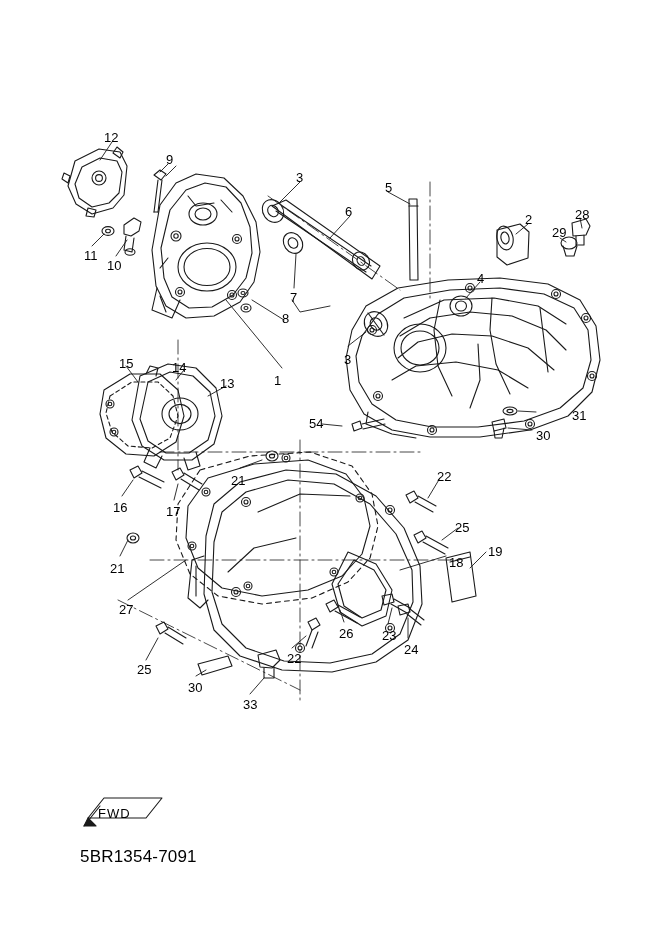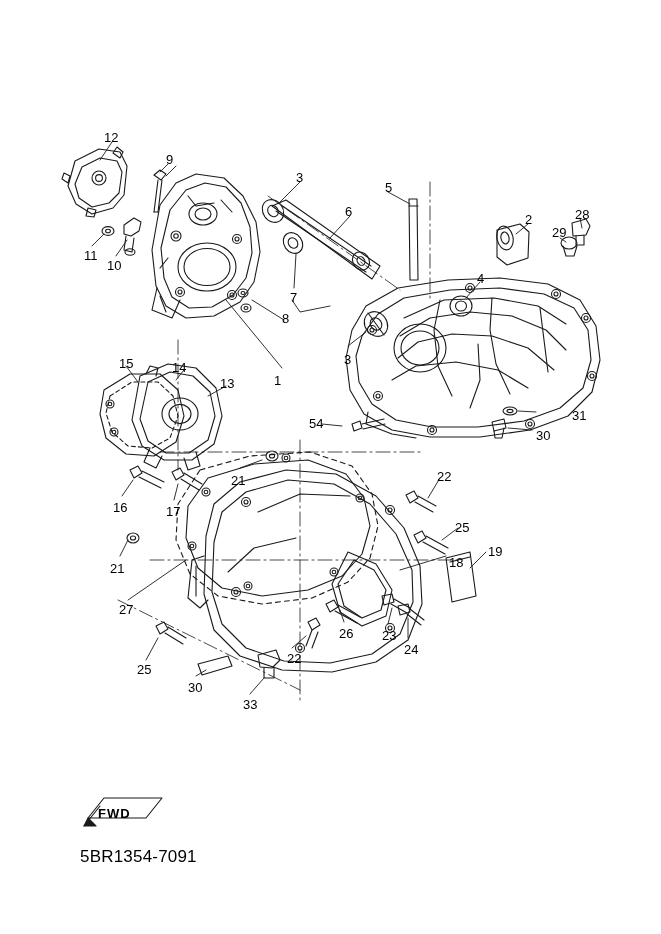--- a/index.html
+++ b/index.html
@@ -41,21 +41,21 @@
     top: 847px;
     font-size: 17px;
     letter-spacing: 0.2px;
     font-family: "Liberation Sans", sans-serif;
   }
   .fwd-label {
     position: absolute;
     left: 98px;
     top: 806px;
     font-size: 13px;
-    font-weight: bold;
+    font-weight: normal;
     letter-spacing: 1px;
     font-family: "Liberation Sans", sans-serif;
   }
 </style>
 </head>
 <body>
 
 <div id="diagram-root">
 
   <svg class="dwg" viewBox="0 0 661 934">

